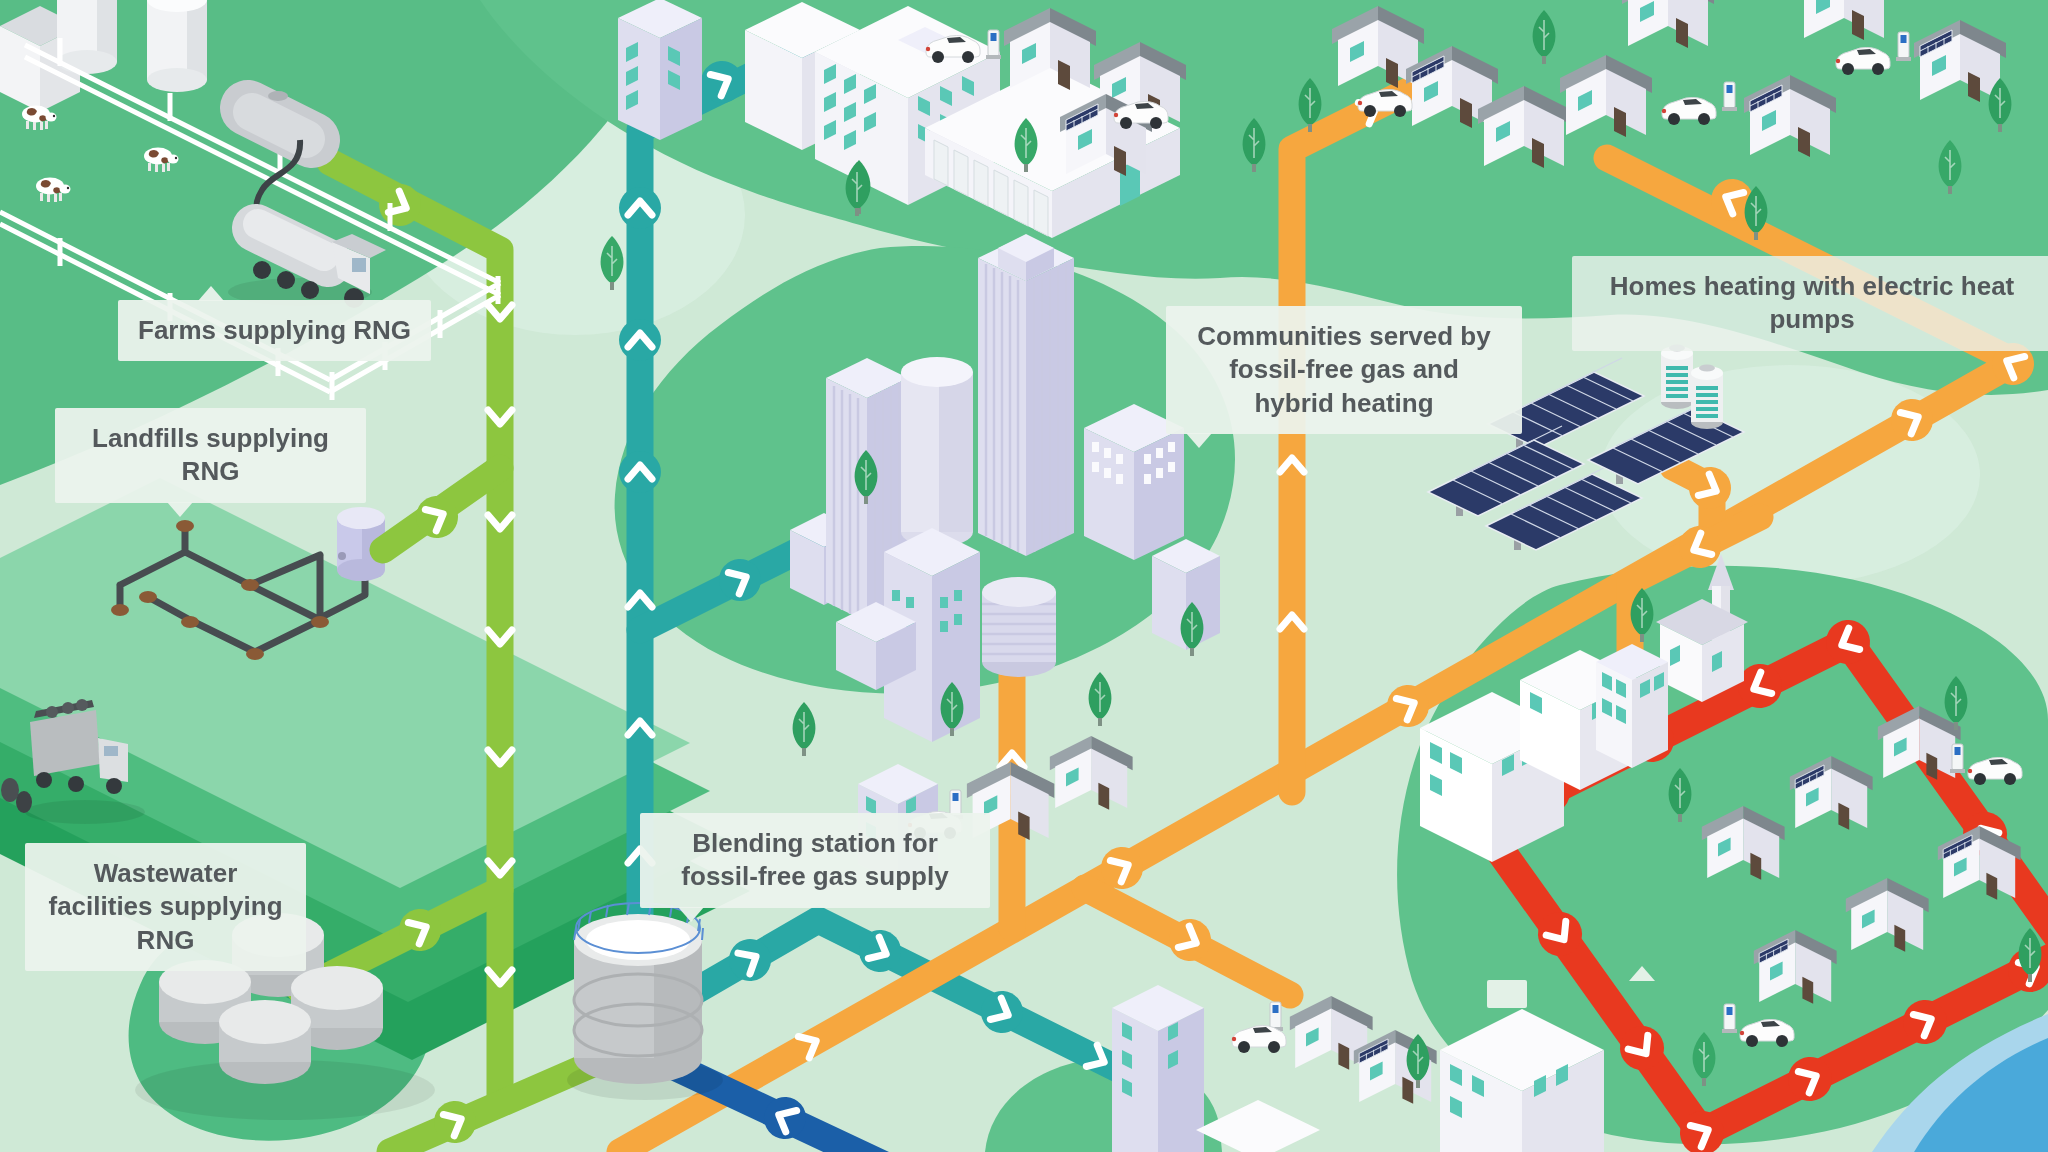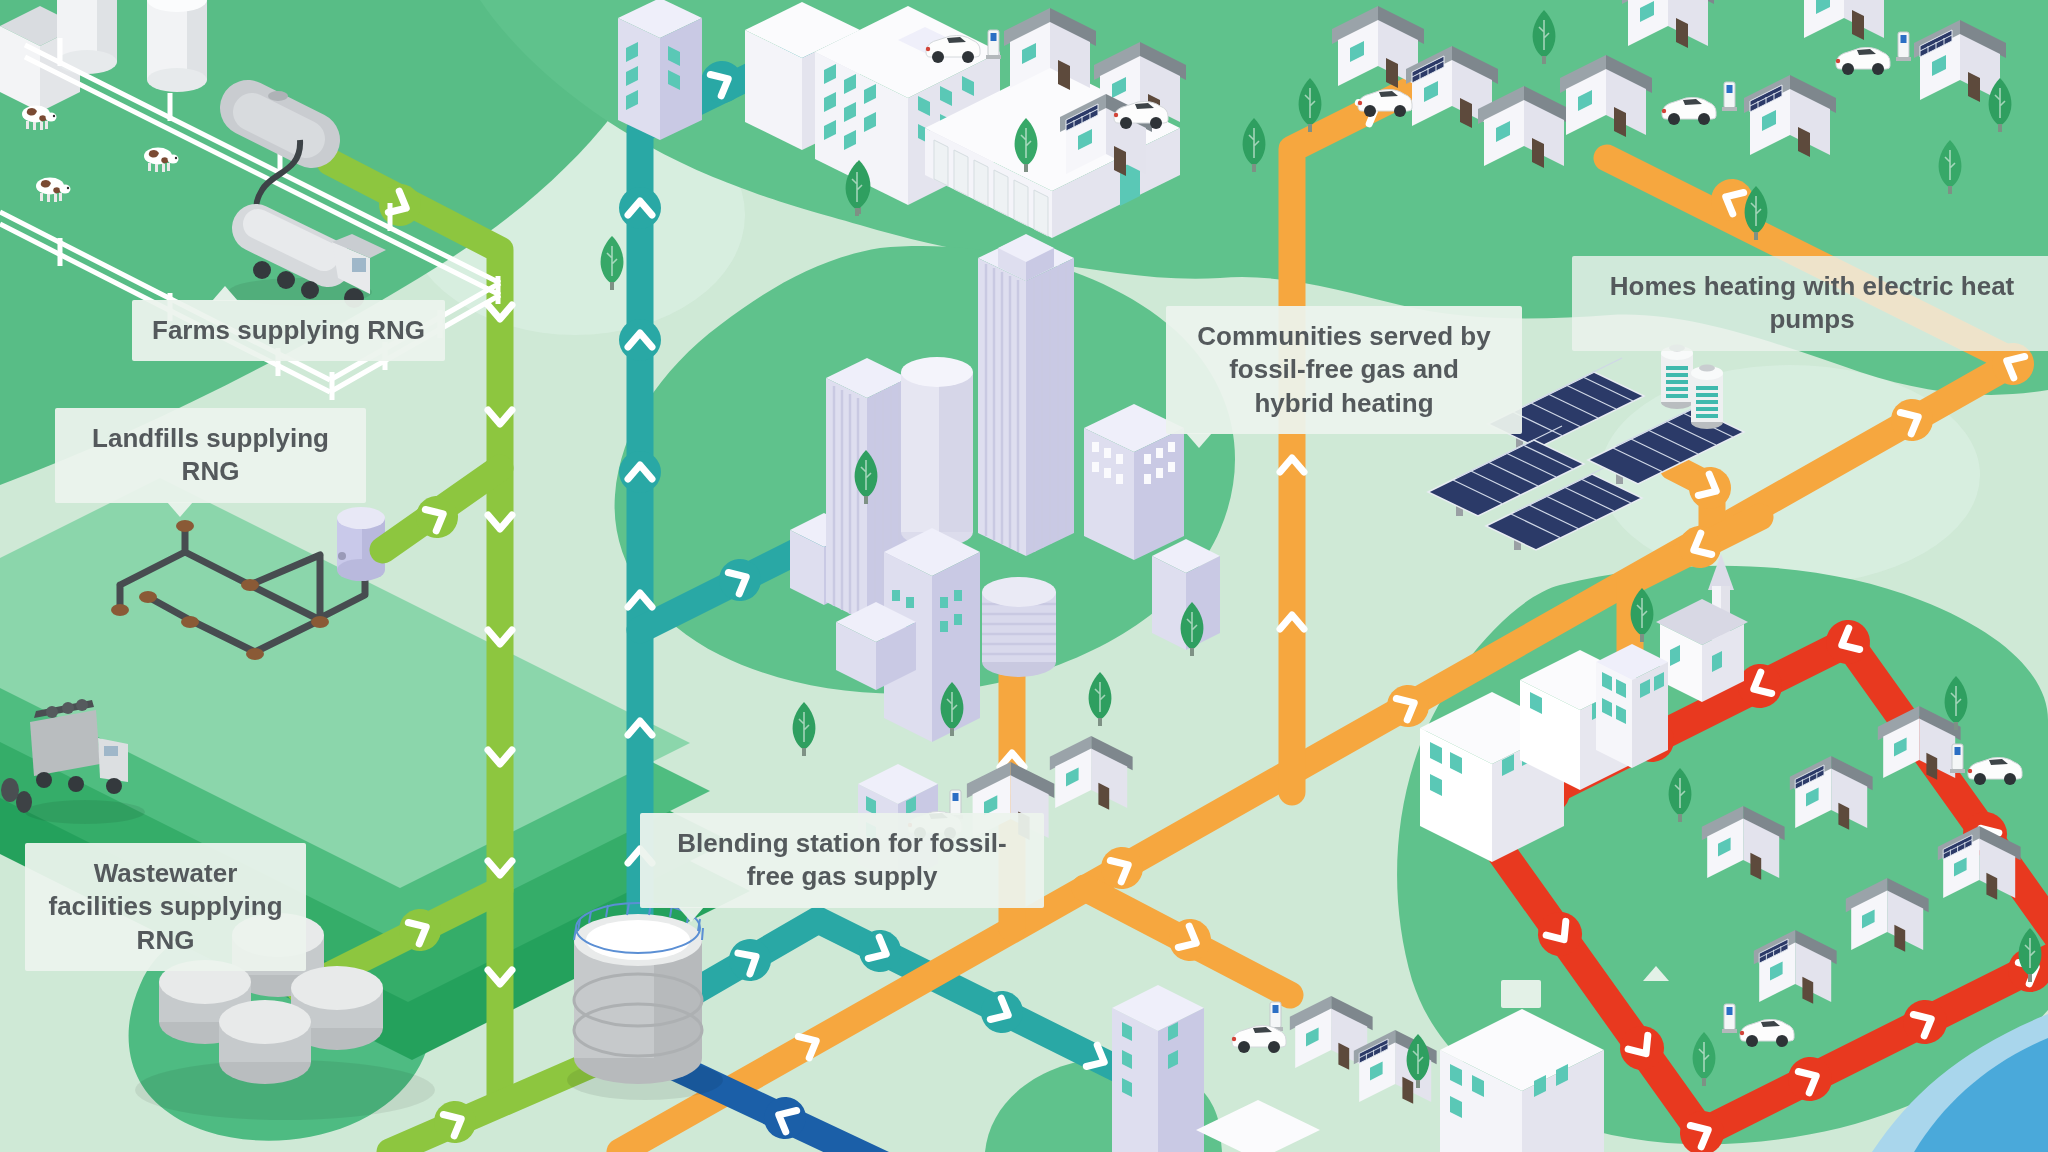--- a/index.html
+++ b/index.html
@@ -23,21 +23,21 @@
   .co{fill:var(--pipe-energy-orange);} .cb{fill:var(--pipe-blue);} .cr{fill:var(--pipe-geothermal-red);}
   .chv{fill:none;stroke:#fff;stroke-width:7;stroke-linecap:round;stroke-linejoin:round;}
   .ftop{fill:#efeffa;} .fleft{fill:#dedeef;} .fright{fill:#c9c9e4;}
   .wtop{fill:#fbfbfd;} .wleft{fill:#f4f4f9;} .wright{fill:#e4e4ee;}
   .win{fill:var(--window-teal);}
   .rib{stroke:#c9c9e2;stroke-width:2.5;fill:none;}
   .label{position:absolute;background:rgba(236,243,237,0.94);color:var(--label-text);
          font-weight:bold;font-size:26px;line-height:1.28;text-align:center;
          padding:14px 20px;box-sizing:border-box;border-radius:2px;z-index:5;}
   .label.translucent{background:rgba(236,243,237,0.80);}
-  .nowrap{white-space:nowrap;margin-left:14px;}
+  .nowrap{white-space:nowrap;}
   .tail{position:absolute;width:0;height:0;border-left:13px solid transparent;
         border-right:13px solid transparent;}
   .tail.up{border-bottom:15px solid rgba(236,243,237,0.94);top:-14px;}
   .tail.down{border-top:15px solid rgba(236,243,237,0.94);bottom:-14px;}
 </style>
 </head>
 <body>
 
 <div id="stage">
 <svg id="art" width="2048" height="1152" viewBox="0 0 2048 1152">
@@ -787,20 +787,20 @@
   <div class="label" style="left:25px;top:843px;width:281px;">
     <span>Wastewater facilities supplying RNG</span>
   </div>
   <div class="label" style="left:1166px;top:306px;width:356px;">
     <span>Communities served by fossil-free gas and hybrid heating</span>
     <div class="tail down" style="left:20px;"></div>
   </div>
   <div class="label translucent" style="left:1572px;top:256px;width:480px;">
     <span>Homes heating with electric heat pumps</span>
   </div>
-  <div class="label" style="left:640px;top:813px;width:404px;">
+  <div class="label" style="left:640px;top:813px;width:350px;">
     <span>Blending station for fossil-free gas supply</span>
     <div class="tail down" style="left:38px;"></div>
   </div>
   <div class="label nowrap" style="left:1487px;top:980px;">
     <div class="tail up" style="left:142px;"></div>
   </div>
 </div>
 
 </body></html>

